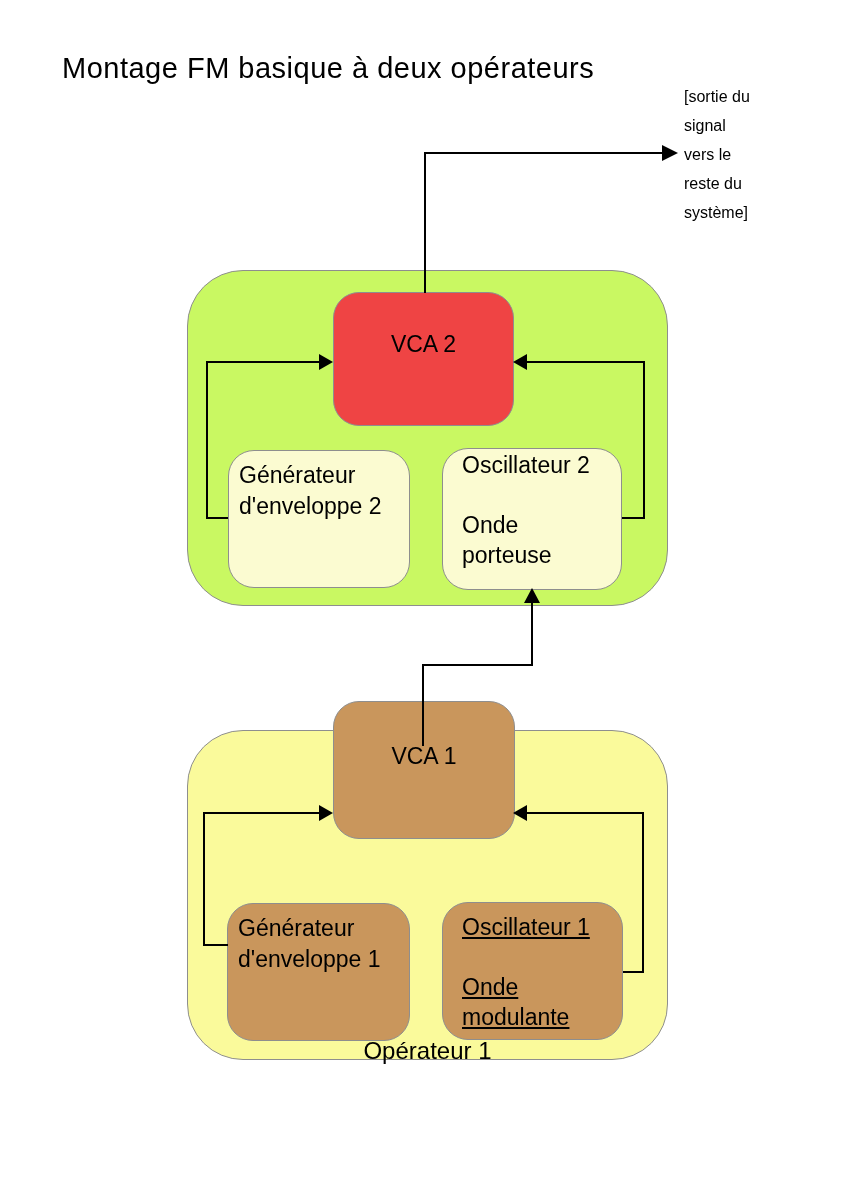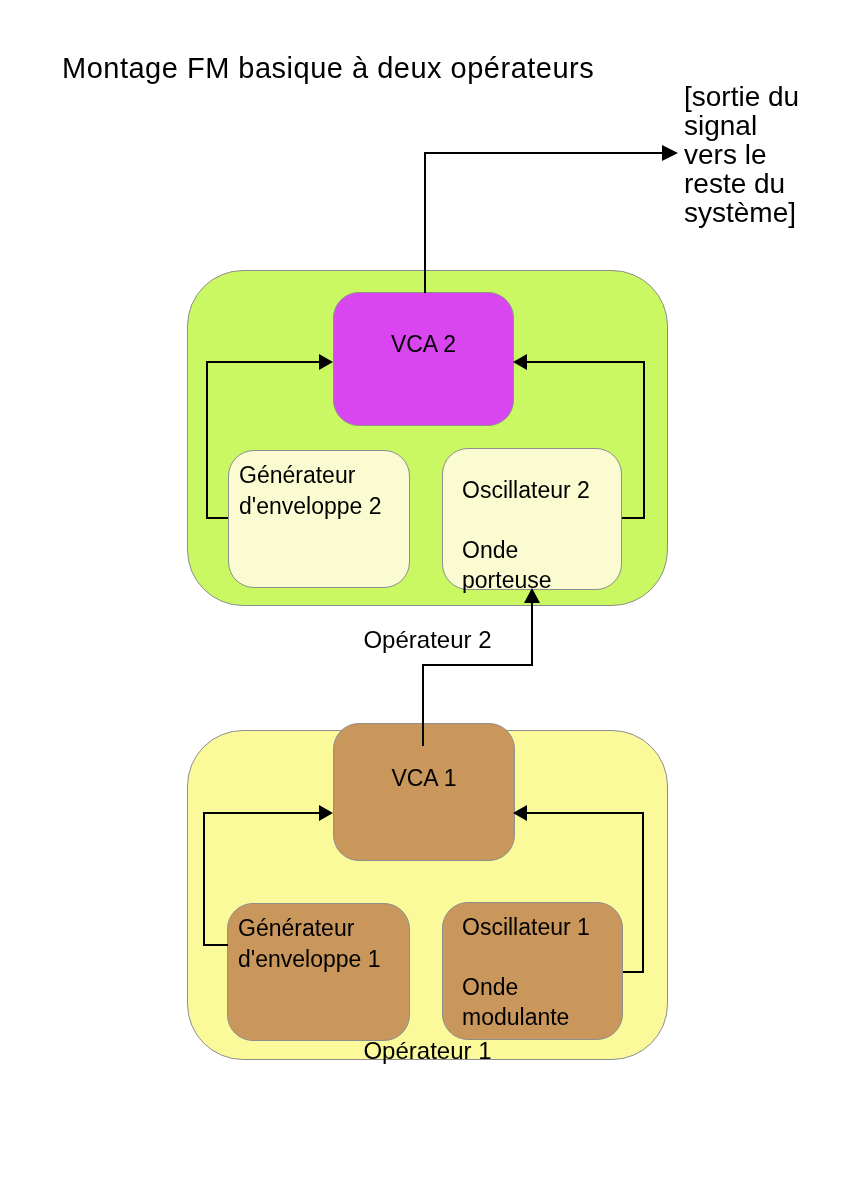--- a/index.html
+++ b/index.html
@@ -23,21 +23,21 @@
     top: 52px;
     font-size: 29px;
     letter-spacing: 0.5px;
     white-space: nowrap;
   }
   .output-note {
     position: absolute;
     left: 684px;
     top: 82px;
     width: 140px;
-    font-size: 28px;
+    font-size: 16px;
     line-height: 29px;
     white-space: pre-line;
   }
   .op-group {
     position: absolute;
     border: 1.5px solid #8e8e8e;
     border-radius: 56px;
     box-sizing: border-box;
   }
   .op2-group { left: 187px; top: 270px; width: 481px; height: 336px; }
@@ -47,24 +47,24 @@
     border: 1.5px solid #8e8e8e;
     border-radius: 26px;
     box-sizing: border-box;
     font-size: 23px;
     line-height: 31px;
     white-space: pre-line;
     z-index: 2;
   }
   .vca-box { text-align: center; }
   .op2-vca { left: 333px; top: 292px; width: 181px; height: 134px; padding-top: 36px; }
-  .op1-vca { left: 333px; top: 723px; width: 182px; height: 138px; padding-top: 39px; }
+  .op1-vca { left: 333px; top: 701px; width: 182px; height: 138px; padding-top: 39px; }
   .op2-env { left: 228px; top: 450px; width: 182px; height: 138px; padding: 9px 4px 0 10px; }
   .op1-env { left: 227px; top: 903px; width: 183px; height: 138px; padding: 9px 4px 0 10px; }
-  .op2-osc { left: 442px; top: 448px; width: 180px; height: 142px; padding: 26px 4px 0 19px; line-height: 30px; }
+  .op2-osc { left: 442px; top: 448px; width: 180px; height: 142px; padding: 1px 4px 0 19px; line-height: 30px; }
   .op1-osc { left: 442px; top: 902px; width: 181px; height: 138px; padding: 9px 4px 0 19px; line-height: 30px; }
   .op-label {
     position: absolute;
     left: 187px;
     width: 481px;
     text-align: center;
     font-size: 24px;
     z-index: 2;
   }
   .op2-label { top: 626px; }
@@ -85,40 +85,39 @@
   <div class="diagram-title">Montage FM basique à deux opérateurs</div>
 
   <div class="output-note">[sortie du
 signal
 vers le
 reste du
 système]</div>
 
   <div class="op-group op2-group" style="background-color: rgb(201, 248, 98);"></div>
 
-  <div class="module vca-box op2-vca" style="background-color: #d946ef;">VCA 2</div>
+  <div class="module vca-box op2-vca" style="background-color: #ef4444;">VCA 2</div>
 
   <div class="module op2-env" style="background-color: rgb(251, 251, 209);">Générateur
 d'enveloppe 2</div>
 
   <div class="module op2-osc" style="background-color: rgb(251, 251, 209);">Oscillateur 2
 
 Onde
 porteuse</div>
 
-  <div class="op-label op2-label">Opérateur 2</div>
 
   <div class="op-group op1-group" style="background-color: rgb(250, 250, 155);"></div>
 
   <div class="module vca-box op1-vca" style="background-color: rgb(201, 150, 92);">VCA 1</div>
 
   <div class="module op1-env" style="background-color: rgb(201, 150, 92);">Générateur
 d'enveloppe 1</div>
 
-  <div class="module op1-osc" style="background-color: rgb(201, 150, 92);">Oscillateur 1
+  <div class="module op1-osc" style="background-color: rgb(201, 150, 92); text-decoration: underline;">Oscillateur 1
 
 Onde
 modulante</div>
 
   <div class="op-label op1-label">Opérateur 1</div>
 
   <svg class="wires" width="848" height="1200" viewBox="0 0 848 1200">
 
     <g>
       <polyline points="425,293 425,153 662,153" fill="none" stroke="#000" stroke-width="2"></polyline>

